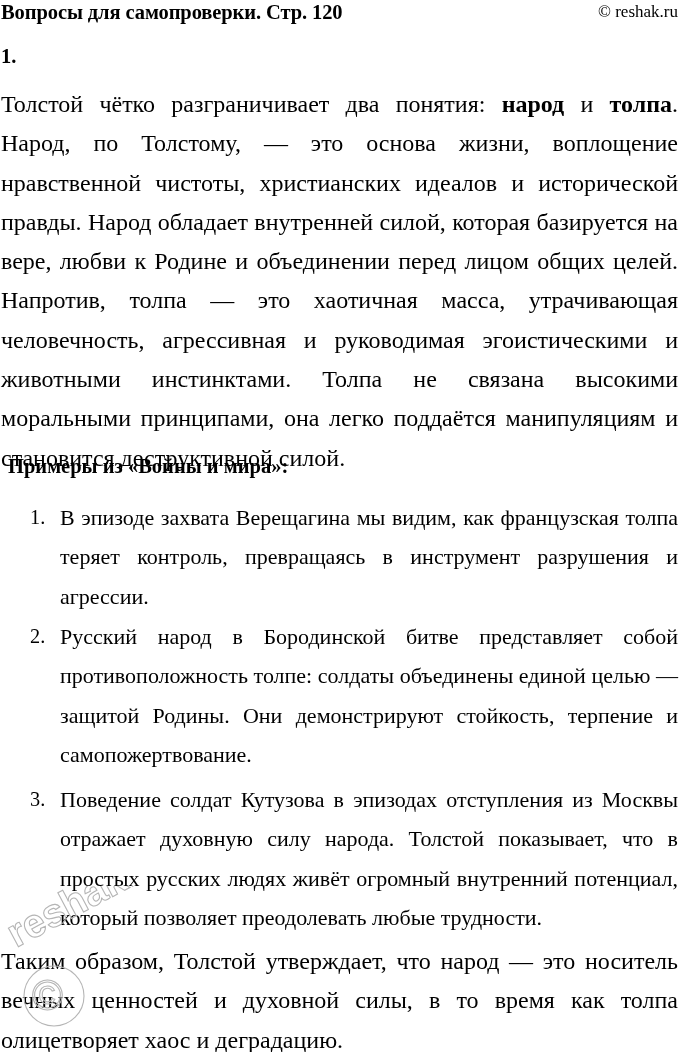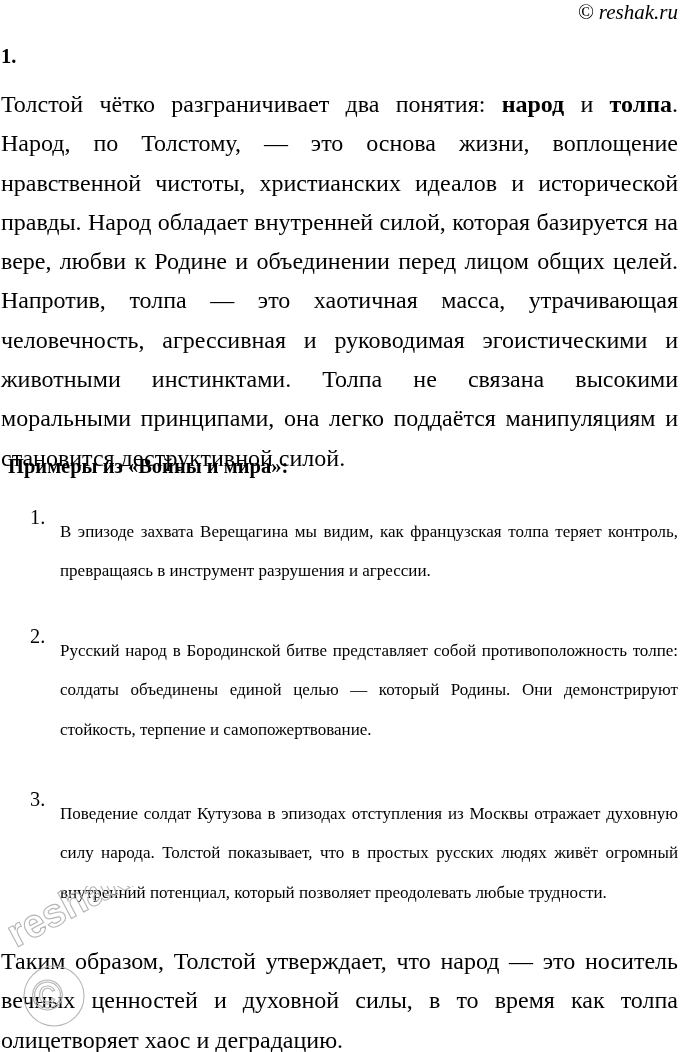--- a/index.html
+++ b/index.html
@@ -29,23 +29,22 @@
       top: -1px;
       font-weight: bold;
       font-size: 20.5px;
       line-height: 26px;
       letter-spacing: -0.1px;
     }
     .header-copyright {
       position: absolute;
       right: 2px;
       top: -1px;
-      font-size: 21px;
+      font-size: 17px;
       line-height: 26px;
-      font-style: italic;
     }
     .question-number {
       position: absolute;
       left: 1px;
       top: 43px;
       font-weight: bold;
       font-size: 20.5px;
       line-height: 26px;
     }
     .para {
@@ -83,62 +82,63 @@
       position: absolute;
       left: 30px;
       top: 0;
       line-height: 39.3px;
       font-size: 20.3px;
     }
     .list-text {
       position: absolute;
       left: 60px;
       width: 618px;
-      top: 14px;
+      top: 0;
       text-align: justify;
       text-align-last: left;
       line-height: 39.3px;
-      font-size: 17px;
+      font-size: 22px;
     }
     .item-1 { top: 498px; }
     .item-2 { top: 617px; }
     .item-3 { top: 780px; }
     .para-conclusion { top: 942px; }
     b { font-weight: bold; }
 
     .watermark {
       position: absolute;
       left: -4px;
       top: 886px;
       width: 190px;
       height: 150px;
       pointer-events: none;
     }
   </style>
 </head>
 <body>
 
 <div class="header">
+  <span class="header-title">Вопросы для самопроверки. Стр. 120</span>
   <span class="header-copyright">© reshak.ru</span>
 </div>
 
 <div class="question-number">1.</div>
 
 <p class="para para-intro" style="margin:0;"><span>Толстой чётко разграничивает два понятия: </span><b>народ</b><span> и </span><b>толпа</b><span>. Народ, по Толстому, — это основа жизни, воплощение нравственной чистоты, христианских идеалов и исторической правды. Народ обладает внутренней силой, которая базируется на вере, любви к Родине и объединении перед лицом общих целей. Напротив, толпа — это хаотичная масса, утрачивающая человечность, агрессивная и руководимая эгоистическими и животными инстинктами. Толпа не связана высокими моральными принципами, она легко поддаётся манипуляциям и становится деструктивной силой.</span></p>
 
 <div class="section-heading">Примеры из «Войны и мира»:</div>
 
 <ol class="list" style="top:0;">
   <li class="list-item item-1">
     <span class="list-num">1.</span>
     <span class="list-text">В эпизоде захвата Верещагина мы видим, как французская толпа теряет контроль, превращаясь в инструмент разрушения и агрессии.</span>
   </li>
   <li class="list-item item-2">
     <span class="list-num">2.</span>
-    <span class="list-text">Русский народ в Бородинской битве представляет собой противоположность толпе: солдаты объединены единой целью — который Родины. Они демонстрируют стойкость, терпение и самопожертвование.</span>
+    <span class="list-text">Русский народ в Бородинской битве представляет собой противоположность толпе: солдаты объединены единой целью — защитой Родины. Они демонстрируют стойкость, терпение и самопожертвование.</span>
   </li>
   <li class="list-item item-3">
     <span class="list-num">3.</span>
     <span class="list-text">Поведение солдат Кутузова в эпизодах отступления из Москвы отражает духовную силу народа. Толстой показывает, что в простых русских людях живёт огромный внутренний потенциал, который позволяет преодолевать любые трудности.</span>
   </li>
 </ol>
 
 <p class="para para-conclusion" style="margin:0;">Таким образом, Толстой утверждает, что народ — это носитель вечных ценностей и духовной силы, в то время как толпа олицетворяет хаос и деградацию.</p>
 
 <div class="watermark">

